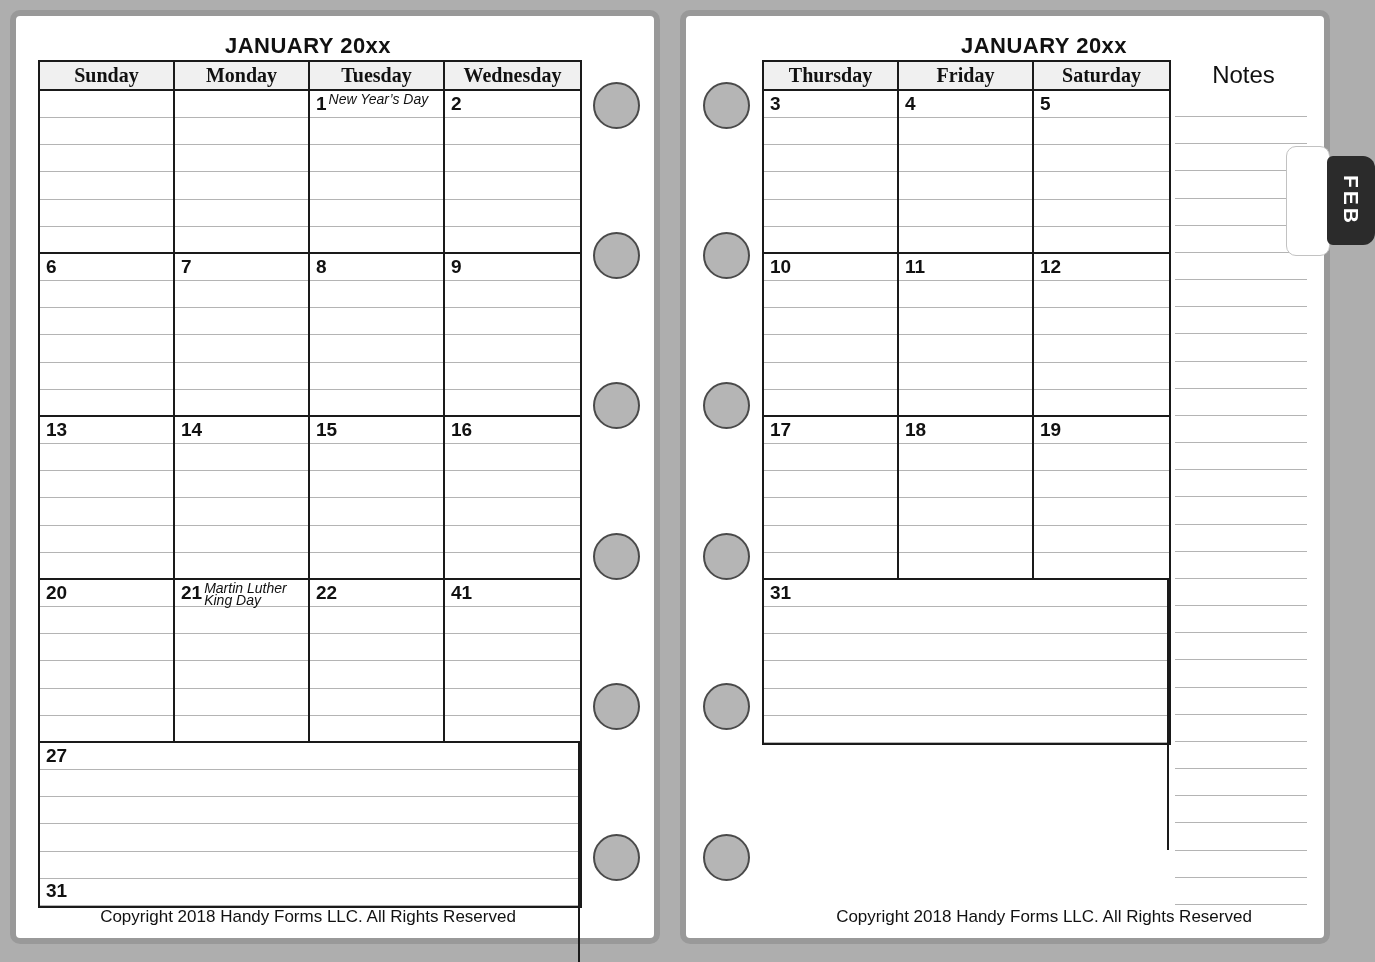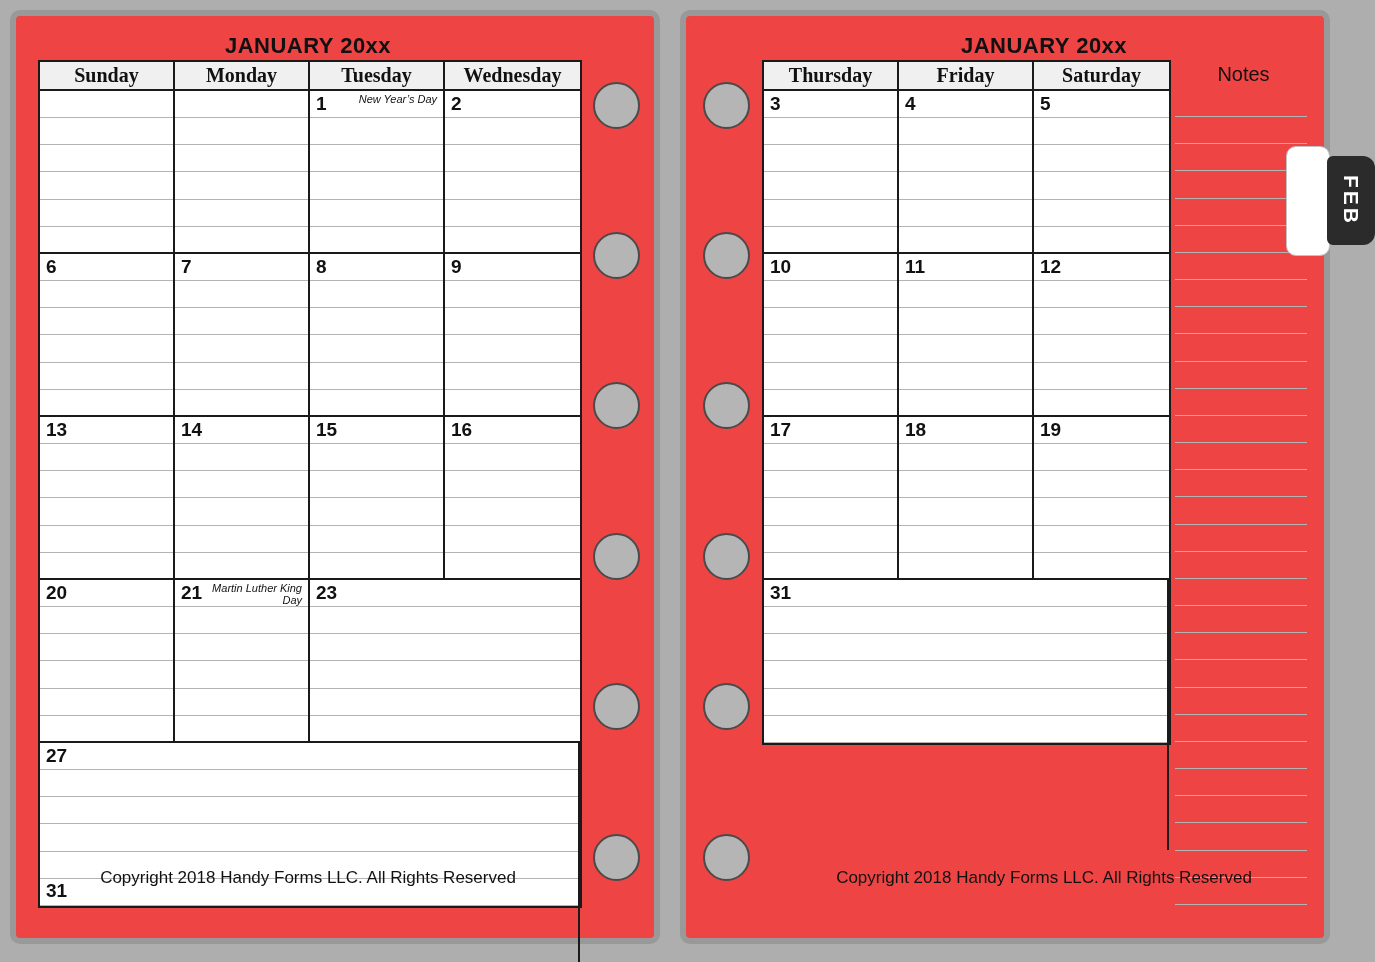--- a/index.html
+++ b/index.html
@@ -4,21 +4,21 @@
 <style>
   html,body{margin:0;padding:0;background:#aeaeae;}
   .scene{
     position:relative; width:1375px; height:962px; overflow:hidden;
     background:#aeaeae;
     font-family:"Liberation Sans","DejaVu Sans",sans-serif;
     color:#111;
   }
   .page{
     position:absolute; top:10px; width:650px; height:934px;
-    background:#ef4444; border:6px solid #999; border-radius:10px;
+    background:#ffffff; border:6px solid #999; border-radius:10px;
     box-sizing:border-box;
     padding-left:40px;
   }
   .page-left{left:10px;}
   .page-right{left:680px;}
 
   .month-title{
     position:absolute; top:17px; height:26px;
     text-align:center; font-weight:bold; font-size:22px; letter-spacing:.5px;
     white-space:nowrap;
@@ -49,38 +49,38 @@
       #b4b4b4 26.1666px, #b4b4b4 27.1666px);
   }
   .week:last-child{border-bottom:none;flex-direction:column;}
   .day-cell{
     flex:0 0 135px; box-sizing:border-box; border-right:2px solid #1a1a1a;
     display:flex; align-items:flex-start; overflow:hidden;
   }
   .day-cell:last-child{border-right:none;}
   .date-num{font-weight:bold; font-size:19px; line-height:26px; padding-left:6px;}
   .holiday{
-    flex:1; font-style:italic; font-size:11px; line-height:11.5px;
-    text-align:right; padding:3px 6px 0 2px;
+    flex:1; font-style:italic; font-size:14px; line-height:11.5px;
+    text-align:left; padding:3px 6px 0 2px;
   }
 
   .notes-label{
     position:absolute; top:44px; height:29px; left:489px; width:137px;
     display:flex; align-items:center; justify-content:center;
-    font-size:20px;
+    font-size:24px;
   }
   .notes-lines{
     position:absolute; left:489px; top:73.5px; width:132px; height:815px;
     background-image:repeating-linear-gradient(
       to bottom, transparent 0, transparent 26.1666px,
       #b4b4b4 26.1666px, #b4b4b4 27.1666px);
   }
 
   .copyright{
-    position:absolute; top:852px; text-align:center;
+    position:absolute; top:891px; text-align:center;
     font-size:17px; white-space:nowrap;
   }
   .page-left  .copyright{left:22px; width:540px;}
   .page-right .copyright{left:84px; width:548px;}
 
   .hole{
     position:absolute; width:47px; height:47px; border-radius:50%;
     background:#b5b5b5; border:2.5px solid #4a4a4a; box-sizing:border-box;
   }
 
@@ -156,21 +156,24 @@
           </div>
           <div class="week">
             <div class="day-cell">
               <span class="date-num">20</span>
             </div>
             <div class="day-cell">
               <span class="date-num">21</span>
               <span class="holiday">Martin Luther King Day</span>
             </div>
             <div class="day-cell">
-              <span class="date-num">23</span>
+              <span class="date-num">22</span>
+            </div>
+            <div class="day-cell">
+              <span class="date-num">41</span>
             </div>
           </div>
           <div class="week">
             <div class="day-cell">
               <span class="date-num">27</span>
             </div>
             <div class="day-cell">
               <span class="date-num">31</span>
             </div>
             <div class="day-cell">

